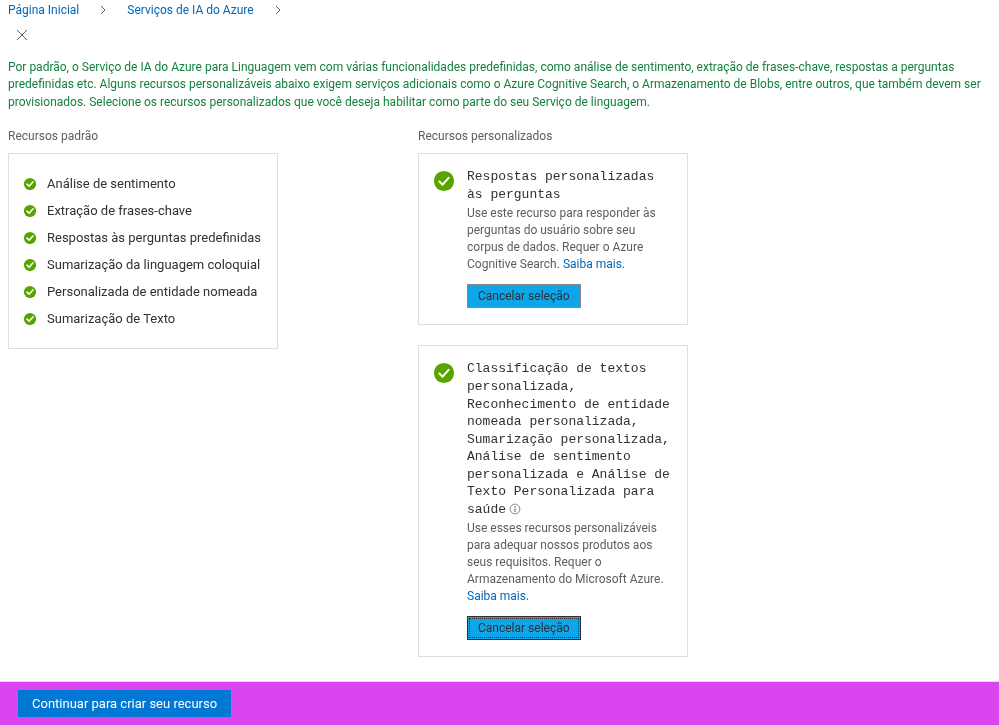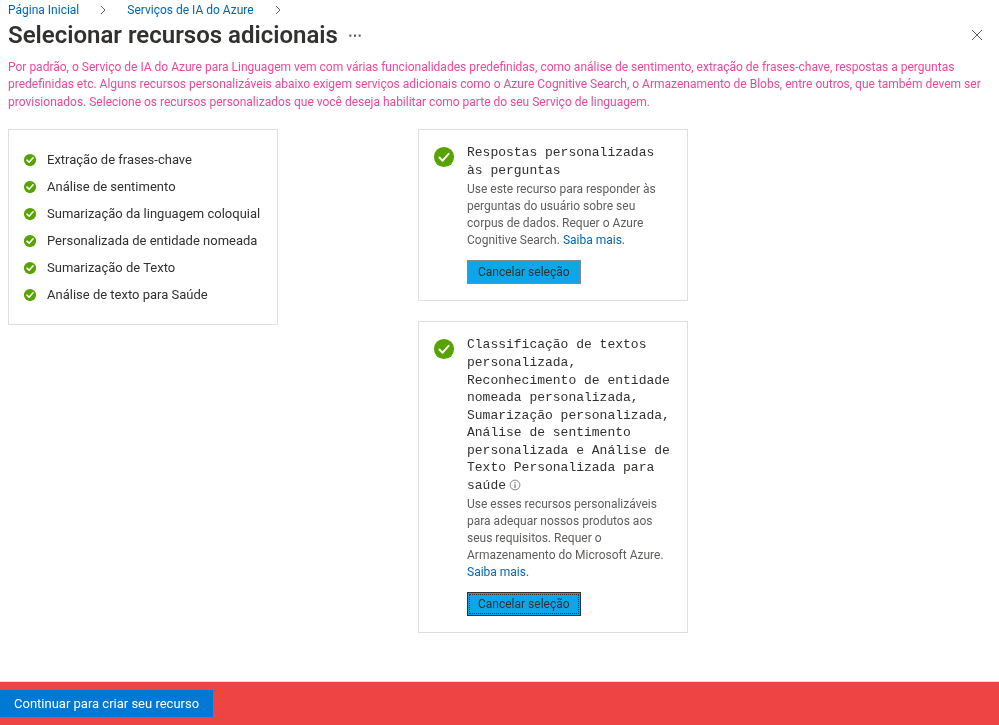--- a/index.html
+++ b/index.html
@@ -50,21 +50,21 @@
       align-items: center;
       justify-content: center;
       color: #605e5c;
       font-size: 14px;
     }
 
     
     .intro-text {
       padding: 0 8px 18px 8px;
       font-size: 12px;
-      color: #ec4899;
+      color: #15803d;
       line-height: 1.45;
     }
 
     
     .columns {
       display: flex;
       gap: 140px;
       padding: 0 8px;
     }
     .col-left { width: 270px; }
@@ -145,22 +145,22 @@
     }
     .info-icon svg { width: 12px; height: 12px; }
 
     
     .footer {
       position: absolute;
       left: 0;
       right: 0;
       bottom: 0;
       border-top: 1px solid #e1dfdd;
-      padding: 8px 0;
-      background: #ef4444;
+      padding: 8px 18px;
+      background: #d946ef;
     }
     .primary-btn {
       background: #0078d4;
       color: #ffffff;
       border: none;
       font-size: 13px;
       padding: 6px 14px;
       cursor: pointer;
       font-family: inherit;
     }
@@ -177,54 +177,60 @@
   </span>
   <a>Serviços de IA do Azure</a>
   <span class="sep">
     <svg width="8" height="8" viewBox="0 0 8 8">
         <path d="M2 0 L6 4 L2 8" stroke="#605e5c" stroke-width="1" fill="none"></path>
       </svg>
   </span>
 </nav>
 
 <div class="header-row">
-  <h1 class="page-title">
-    <span>Selecionar recursos adicionais</span>
-    <span class="page-title-dots">⋯</span>
-  </h1>
   <div class="close-btn">
     <svg width="12" height="12" viewBox="0 0 12 12">
       <path d="M1 1 L11 11 M11 1 L1 11" stroke="#605e5c" stroke-width="1"></path>
     </svg>
   </div>
 </div>
 
 <p class="intro-text">Por padrão, o Serviço de IA do Azure para Linguagem vem com várias funcionalidades predefinidas, como análise de sentimento, extração de frases-chave, respostas a perguntas predefinidas etc. Alguns recursos personalizáveis abaixo exigem serviços adicionais como o Azure Cognitive Search, o Armazenamento de Blobs, entre outros, que também devem ser provisionados. Selecione os recursos personalizados que você deseja habilitar como parte do seu Serviço de linguagem.</p>
 
 <div class="columns">
 
   <div class="col-left">
+    <div class="section-label">Recursos padrão</div>
     <div class="default-box" id="default-list">
         <div class="default-item">
           <span class="check-icon-sm">
             <svg viewBox="0 0 16 16">
               <circle cx="8" cy="8" r="7" fill="#57A300"></circle>
               <path d="M4.5 8.2 L7 10.5 L11.5 5.5" stroke="white" stroke-width="1.8" fill="none" stroke-linecap="round" stroke-linejoin="round"></path>
             </svg>
           </span>
+          <span>Análise de sentimento</span>
+        </div>
+        <div class="default-item">
+          <span class="check-icon-sm">
+            <svg viewBox="0 0 16 16">
+              <circle cx="8" cy="8" r="7" fill="#57A300"></circle>
+              <path d="M4.5 8.2 L7 10.5 L11.5 5.5" stroke="white" stroke-width="1.8" fill="none" stroke-linecap="round" stroke-linejoin="round"></path>
+            </svg>
+          </span>
           <span>Extração de frases-chave</span>
         </div>
         <div class="default-item">
           <span class="check-icon-sm">
             <svg viewBox="0 0 16 16">
               <circle cx="8" cy="8" r="7" fill="#57A300"></circle>
               <path d="M4.5 8.2 L7 10.5 L11.5 5.5" stroke="white" stroke-width="1.8" fill="none" stroke-linecap="round" stroke-linejoin="round"></path>
             </svg>
           </span>
-          <span>Análise de sentimento</span>
+          <span>Respostas às perguntas predefinidas</span>
         </div>
         <div class="default-item">
           <span class="check-icon-sm">
             <svg viewBox="0 0 16 16">
               <circle cx="8" cy="8" r="7" fill="#57A300"></circle>
               <path d="M4.5 8.2 L7 10.5 L11.5 5.5" stroke="white" stroke-width="1.8" fill="none" stroke-linecap="round" stroke-linejoin="round"></path>
             </svg>
           </span>
           <span>Sumarização da linguagem coloquial</span>
         </div>
@@ -238,34 +244,26 @@
           <span>Personalizada de entidade nomeada</span>
         </div>
         <div class="default-item">
           <span class="check-icon-sm">
             <svg viewBox="0 0 16 16">
               <circle cx="8" cy="8" r="7" fill="#57A300"></circle>
               <path d="M4.5 8.2 L7 10.5 L11.5 5.5" stroke="white" stroke-width="1.8" fill="none" stroke-linecap="round" stroke-linejoin="round"></path>
             </svg>
           </span>
           <span>Sumarização de Texto</span>
-        </div>
-        <div class="default-item">
-          <span class="check-icon-sm">
-            <svg viewBox="0 0 16 16">
-              <circle cx="8" cy="8" r="7" fill="#57A300"></circle>
-              <path d="M4.5 8.2 L7 10.5 L11.5 5.5" stroke="white" stroke-width="1.8" fill="none" stroke-linecap="round" stroke-linejoin="round"></path>
-            </svg>
-          </span>
-          <span>Análise de texto para Saúde</span>
         </div>
       </div>
   </div>
 
   <div class="col-right">
+    <div class="section-label">Recursos personalizados</div>
     <div id="custom-list">
         <div class="custom-card">
           <span class="check-icon-lg">
             <svg viewBox="0 0 24 24">
               <circle cx="12" cy="12" r="11" fill="#57A300"></circle>
               <path d="M7 12.5 L10.5 16 L17 8.5" stroke="white" stroke-width="2.2" fill="none" stroke-linecap="round" stroke-linejoin="round"></path>
             </svg>
           </span>
           <div class="card-body"><div class="custom-title"><span>Respostas personalizadas às perguntas</span></div><div class="custom-desc"><span>Use este recurso para responder às perguntas do usuário sobre seu corpus de dados. Requer o Azure Cognitive Search.</span> <a class="learn-link">Saiba mais.</a></div><button class="cancel-btn">Cancelar seleção</button></div>
         </div>

